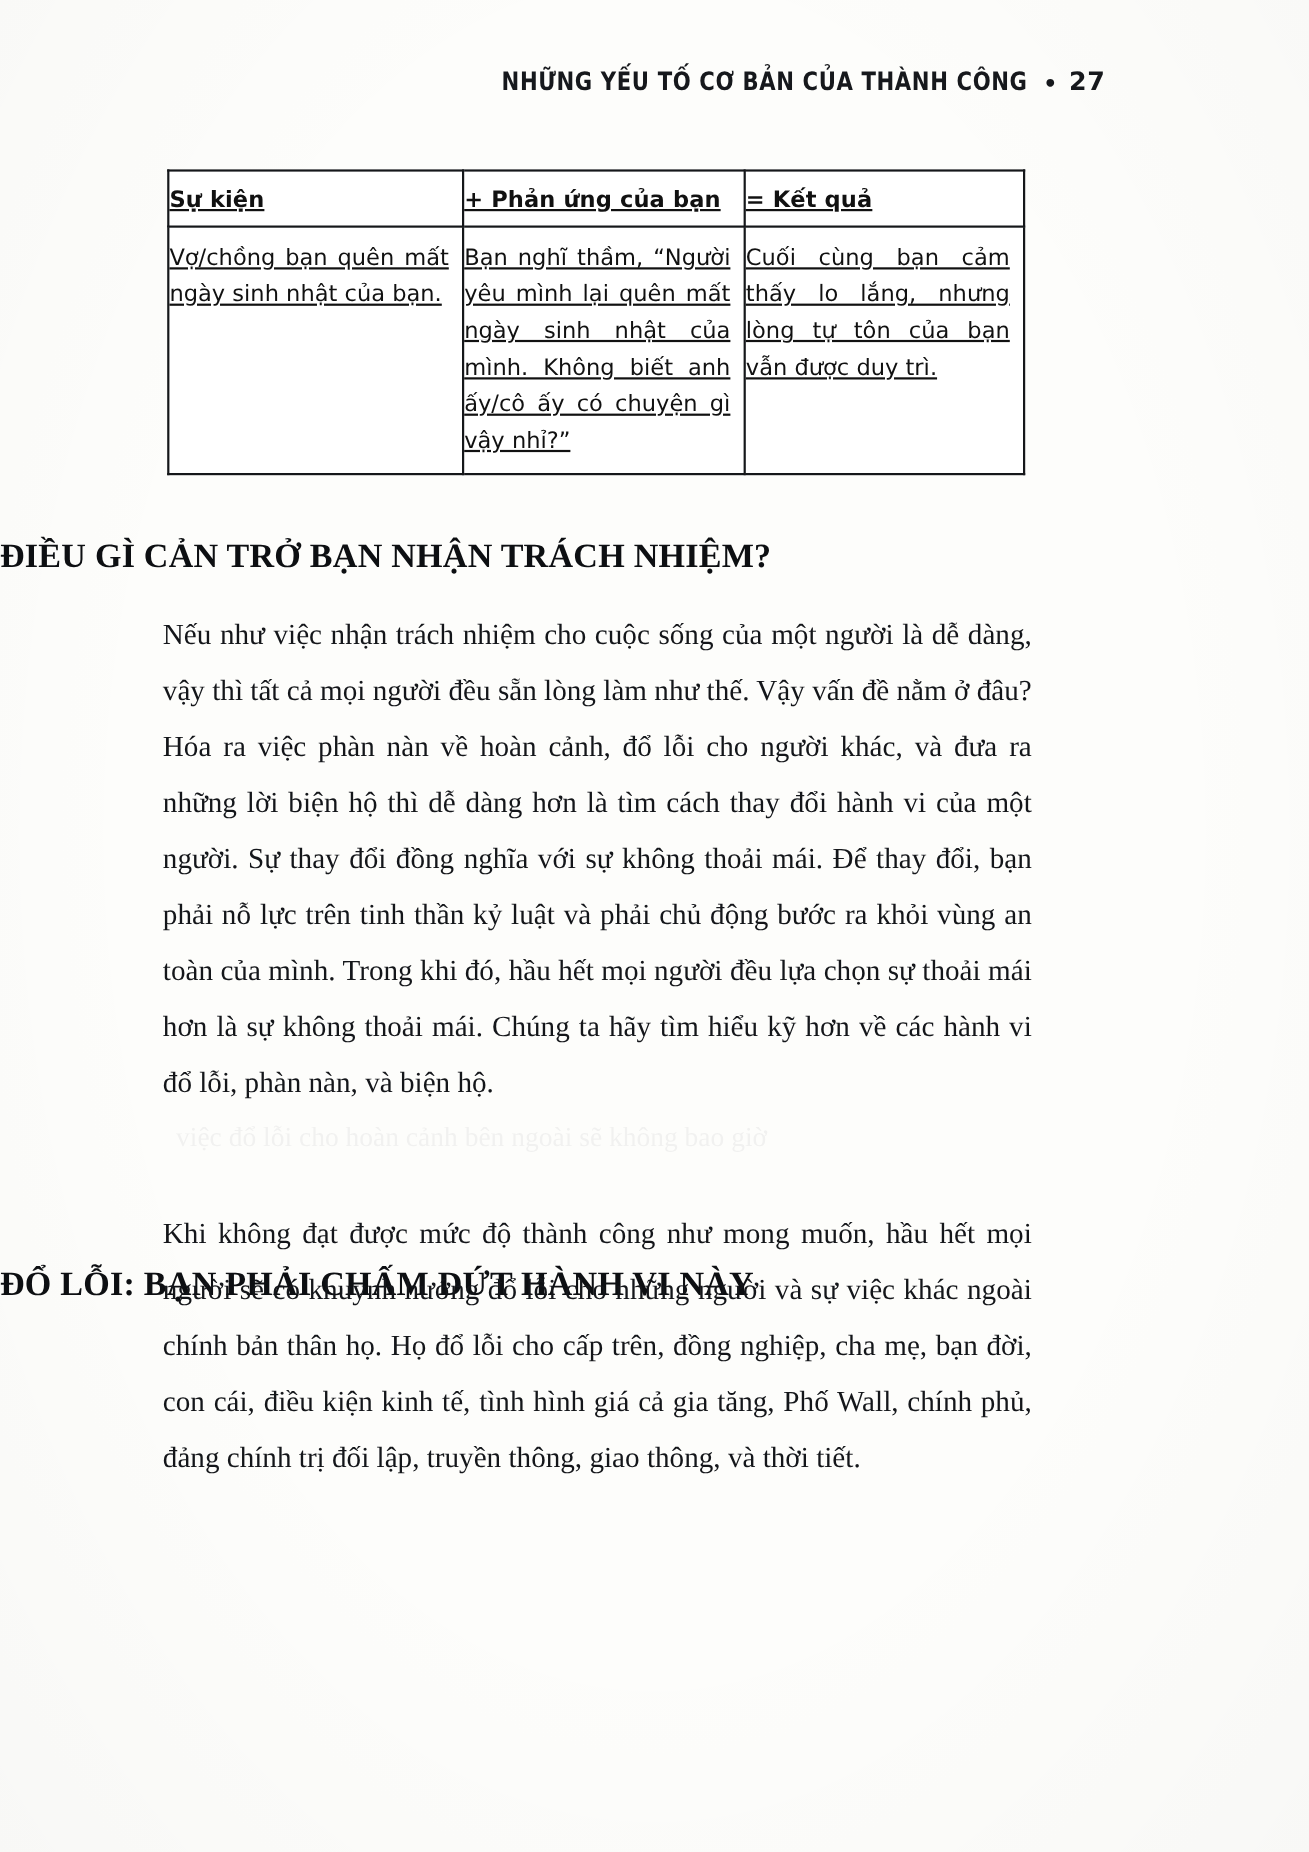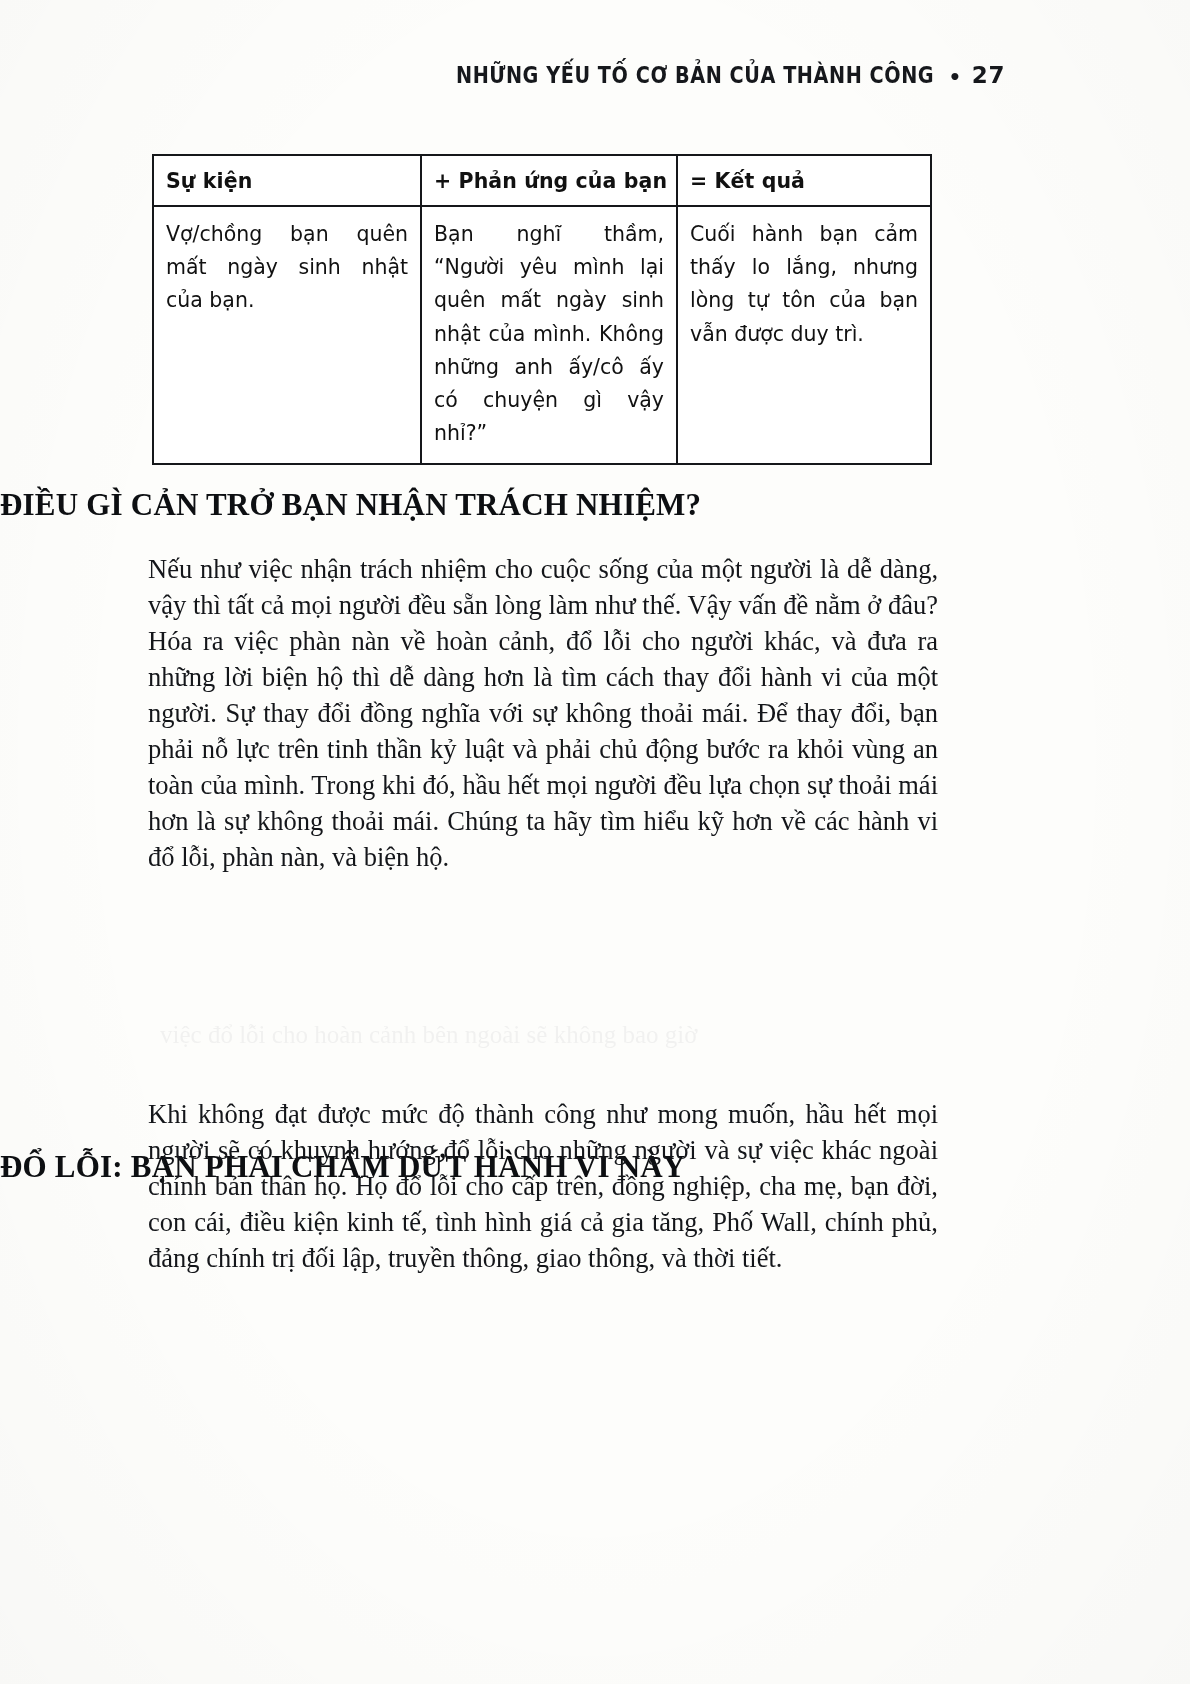--- a/index.html
+++ b/index.html
@@ -75,21 +75,22 @@
     border-collapse: collapse;
     width: 100%;
     table-layout: fixed;
     font-family: "DejaVu Sans", "Liberation Sans", sans-serif;
     background: #fff;
   }
   table.er-table th,
   table.er-table td {
     border: 2.2px solid #15171a;
     vertical-align: top;
-    padding: 11px 12px 13px 12px;
+    padding: 11px 12px 13px 0;
+    text-decoration: underline;
   }
   table.er-table th {
     font-size: 20.5px;
     font-weight: 700;
     text-align: left;
     letter-spacing: 0.1px;
     padding-top: 13px;
     padding-bottom: 12px;
     white-space: nowrap;
   }
@@ -121,21 +122,21 @@
   }
   h2.h-blocker { top: 487px; }
   h2.h-blame   { top: 1149px; }
 
   
   .body-col {
     position: absolute;
     left: 148px;
     width: 790px;
     font-size: 26.5px;
-    line-height: 36px;
+    line-height: 51px;
     text-align: justify;
     text-align-last: left;
     color: #14161a;
   }
   .body-col p {
     margin: 0;
   }
   .body-col p.indent {
     text-indent: 52px;
   }
@@ -180,22 +181,22 @@
       <thead>
         <tr>
           <th>Sự kiện</th>
           <th>+ Phản ứng của bạn</th>
           <th>= Kết quả</th>
         </tr>
       </thead>
       <tbody>
         <tr>
           <td>Vợ/chồng bạn quên mất ngày sinh nhật của bạn.</td>
-          <td>Bạn nghĩ thầm, “Người yêu mình lại quên mất ngày sinh nhật của mình. Không những anh ấy/cô ấy có chuyện gì vậy nhỉ?”</td>
-          <td>Cuối hành bạn cảm thấy lo lắng, nhưng lòng tự tôn của bạn vẫn được duy trì.</td>
+          <td>Bạn nghĩ thầm, “Người yêu mình lại quên mất ngày sinh nhật của mình. Không biết anh ấy/cô ấy có chuyện gì vậy nhỉ?”</td>
+          <td>Cuối cùng bạn cảm thấy lo lắng, nhưng lòng tự tôn của bạn vẫn được duy trì.</td>
         </tr>
       </tbody>
     </table>
   </div>
 
   <h2 class="section-heading h-blocker">ĐIỀU GÌ CẢN TRỞ BẠN NHẬN TRÁCH NHIỆM?</h2>
 
   <div class="body-col" id="para-responsibility">
     <p>Nếu như việc nhận trách nhiệm cho cuộc sống của một người là dễ dàng, vậy thì tất cả mọi người đều sẵn lòng làm như thế. Vậy vấn đề nằm ở đâu? Hóa ra việc phàn nàn về hoàn cảnh, đổ lỗi cho người khác, và đưa ra những lời biện hộ thì dễ dàng hơn là tìm cách thay đổi hành vi của một người. Sự thay đổi đồng nghĩa với sự không thoải mái. Để thay đổi, bạn phải nỗ lực trên tinh thần kỷ luật và phải chủ động bước ra khỏi vùng an toàn của mình. Trong khi đó, hầu hết mọi người đều lựa chọn sự thoải mái hơn là sự không thoải mái. Chúng ta hãy tìm hiểu kỹ hơn về các hành vi đổ lỗi, phàn nàn, và biện hộ.</p>
   </div>

